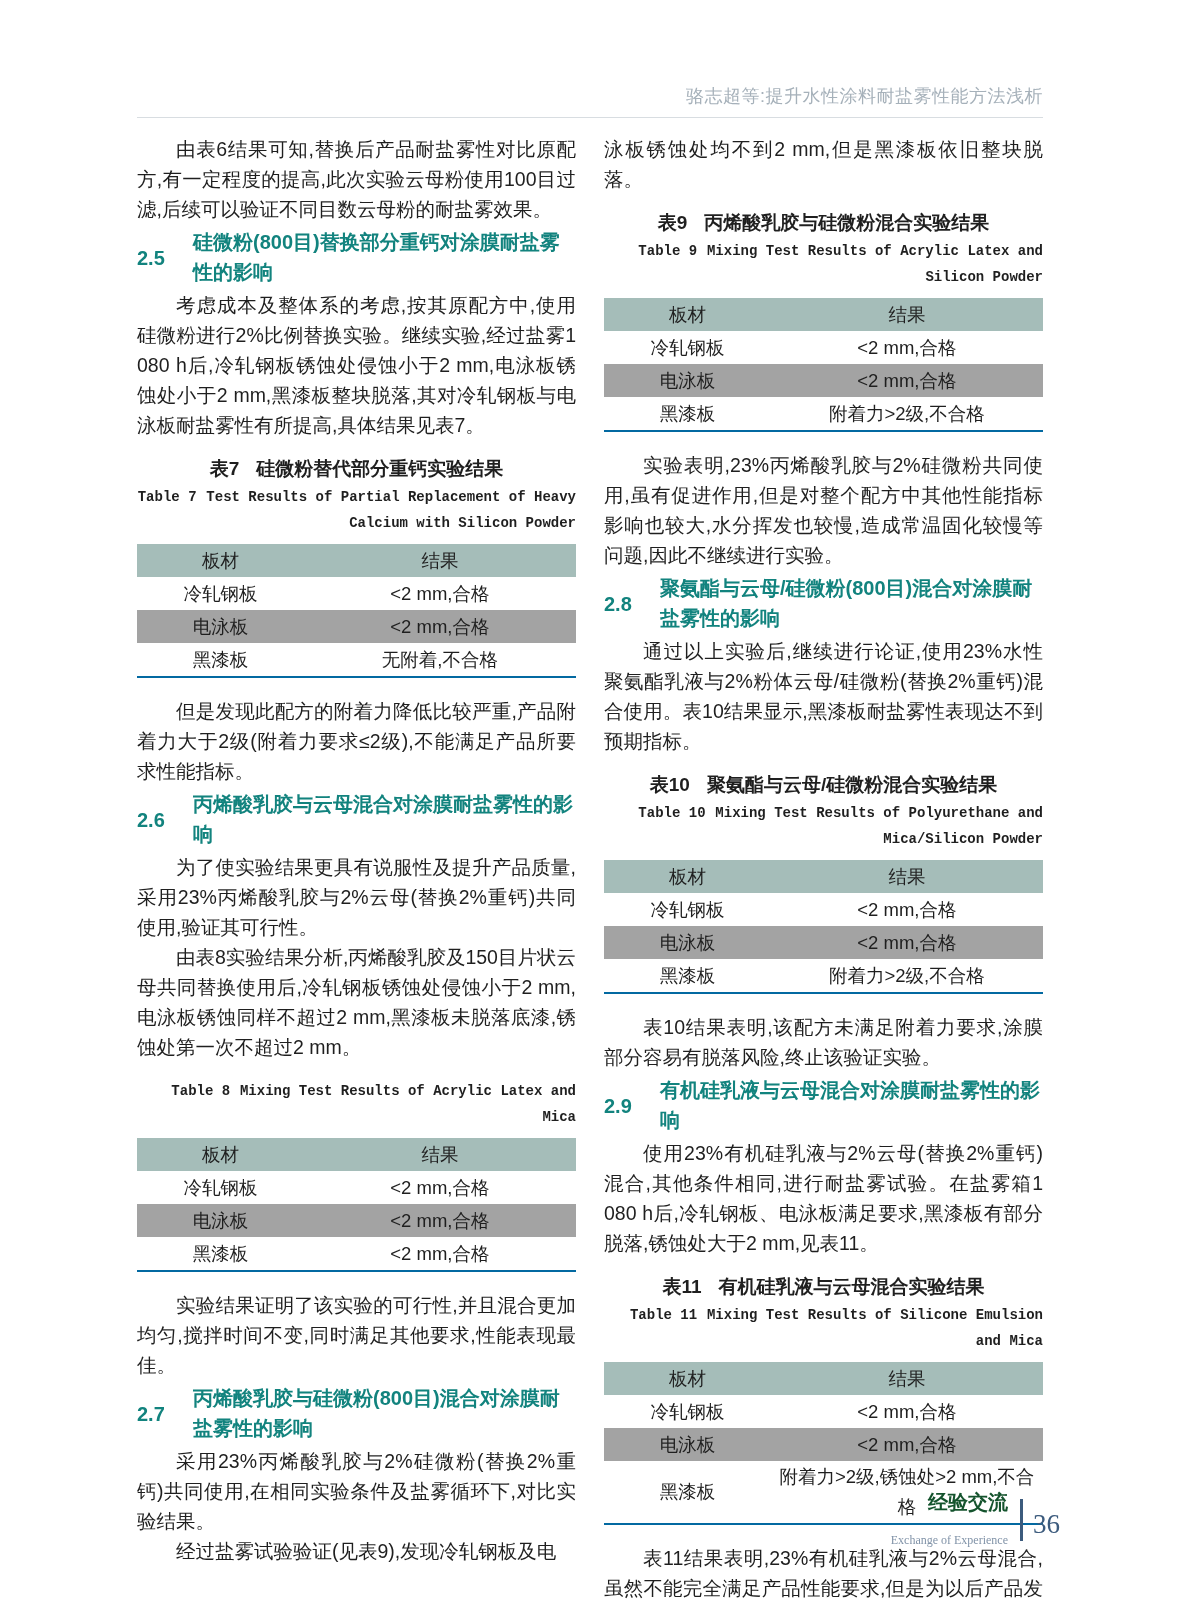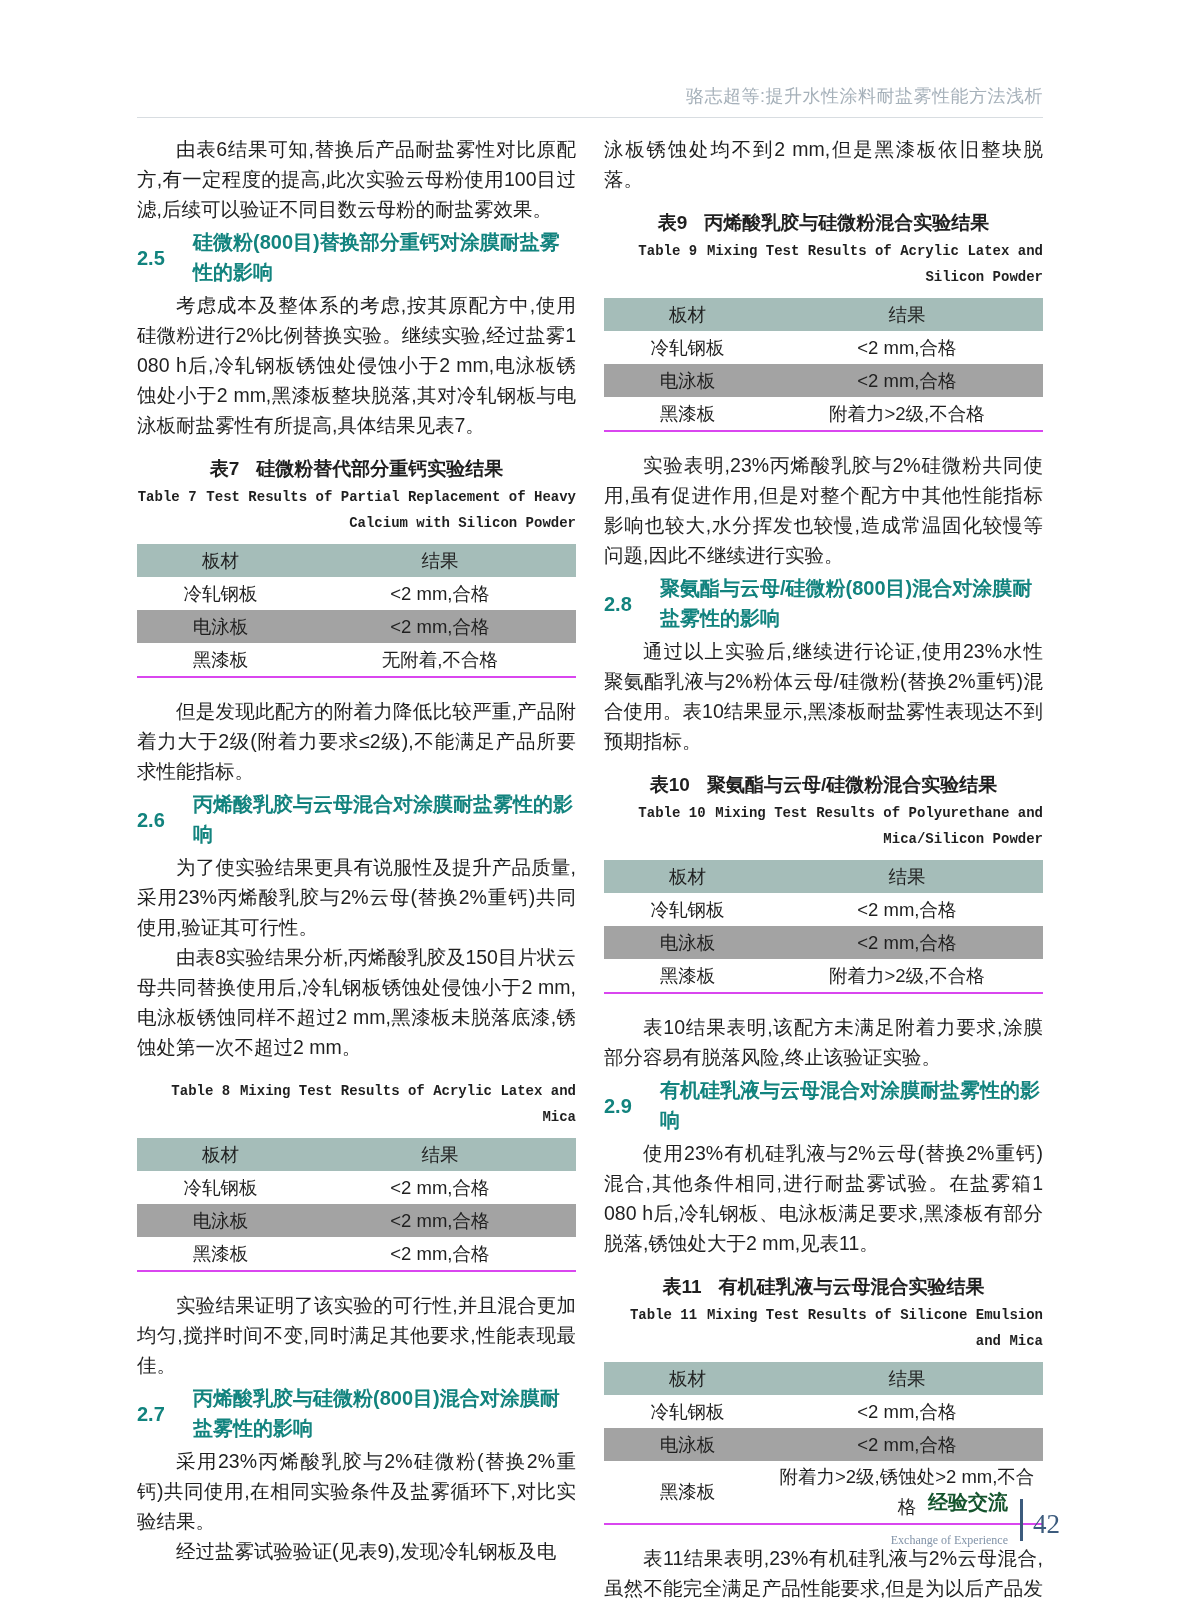--- a/index.html
+++ b/index.html
@@ -17,21 +17,21 @@
   .para.cont{text-indent:0;}
   .sec{display:flex;color:#12837e;font-weight:bold;font-size:20px;line-height:30px;margin:3px 0;}
   .sec-num{width:56px;flex:none;margin-top:16px;}
   .sec-title{flex:1;text-align:left;}
   .tbl-block{margin:16px 0 18px;}
   .tbl-title-zh{text-align:center;font-weight:bold;font-size:19px;line-height:26px;text-indent:0;}
   .tbl-title-zh .tbl-label{margin-right:.9em;}
   .tbl-title-en{text-align:right;font-weight:bold;font-family:Liberation Mono, monospace;
     font-size:14px;line-height:26px;margin-top:2px;text-indent:0;}
   .tbl-title-en .tbl-label{margin-right:.7em;}
-  table.tbl{width:100%;border-collapse:collapse;margin-top:8px;font-size:18.5px;border-bottom:2px solid #d946ef;}
+  table.tbl{width:100%;border-collapse:collapse;margin-top:8px;font-size:18.5px;border-bottom:2px solid #0369a1;}
   .tbl th{background:#a5bdb9;font-weight:normal;height:31px;text-align:center;}
   .tbl td{height:31px;text-align:center;}
   .tbl tbody tr:nth-child(2){background:#a3a3a3;}
   .tbl .c-plate{width:38%;}
   .tbl .c-result{width:62%;}
   .footer{position:absolute;right:127px;bottom:52px;display:flex;align-items:center;}
   .footer-text{text-align:right;}
   .footer-zh{font-size:20px;font-weight:bold;color:#14532d;line-height:22px;}
   .footer-en{font-size:12px;font-family:"Liberation Serif","DejaVu Serif",serif;color:#8193a8;line-height:15px;margin-top:20px;}
   .footer-bar{width:3px;height:42px;background:#3c5b7d;margin:0 10px 0 12px;}
@@ -256,14 +256,14 @@
 
   </div>
 </div>
 
 <div class="footer">
   <div class="footer-text">
     <div class="footer-zh">经验交流</div>
     <div class="footer-en">Exchange of Experience</div>
   </div>
   <div class="footer-bar"></div>
-  <div class="footer-page">42</div>
+  <div class="footer-page">36</div>
 </div>
 
 </body></html>

